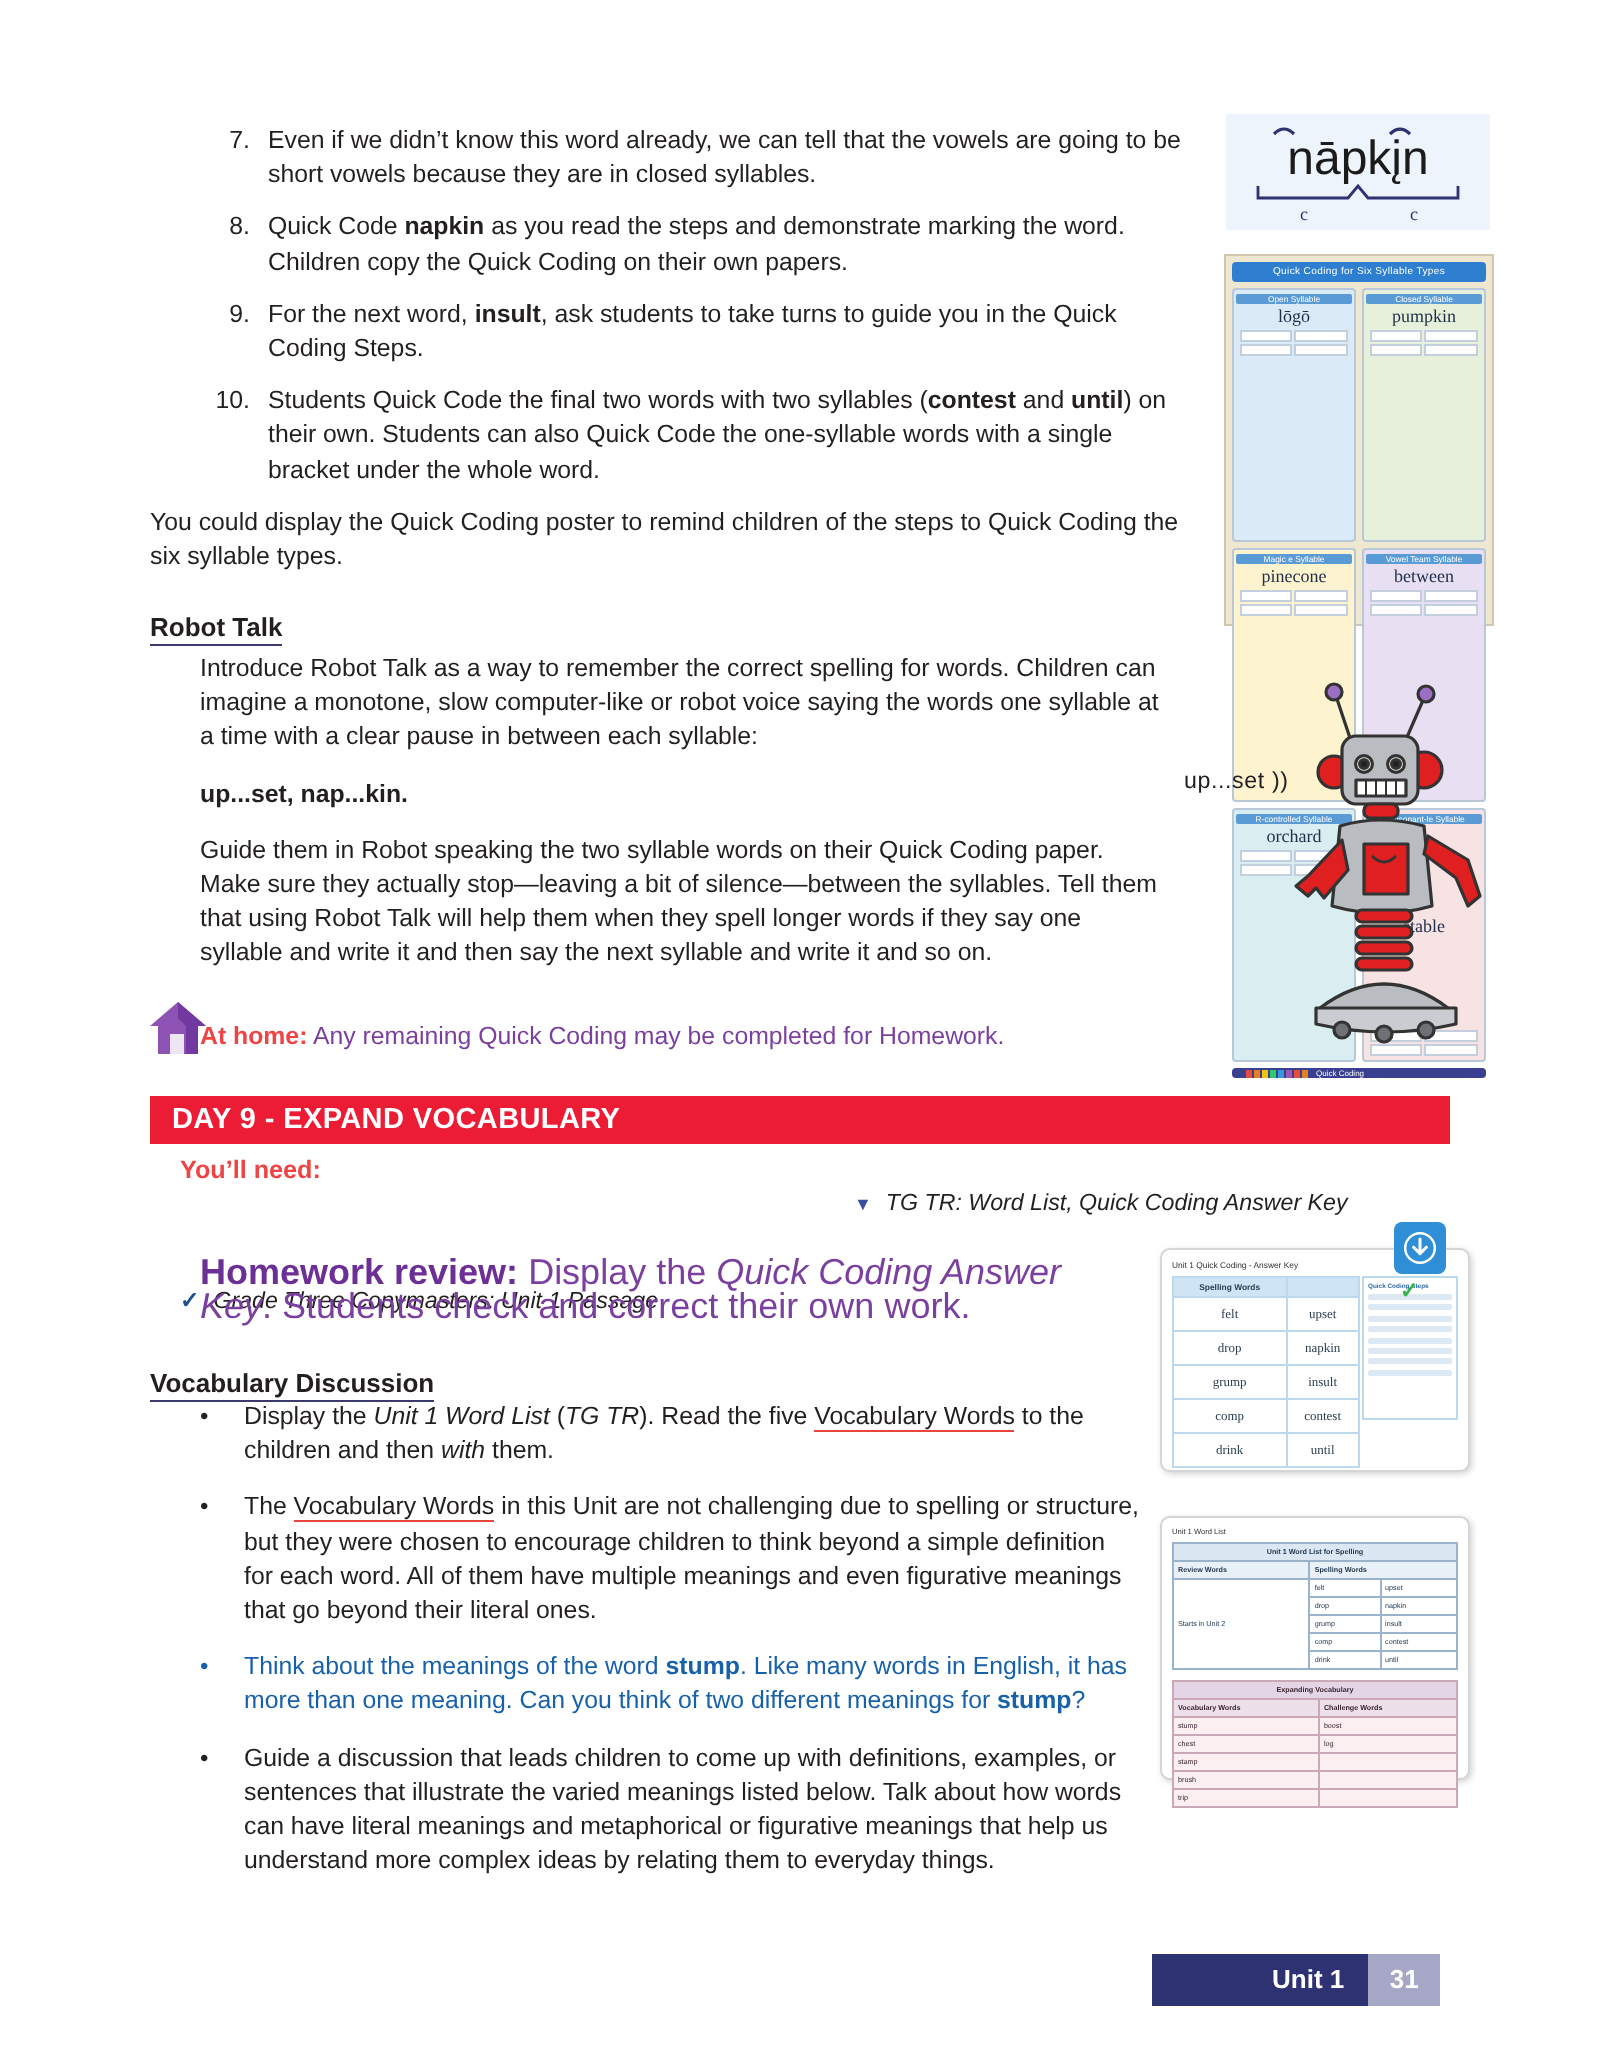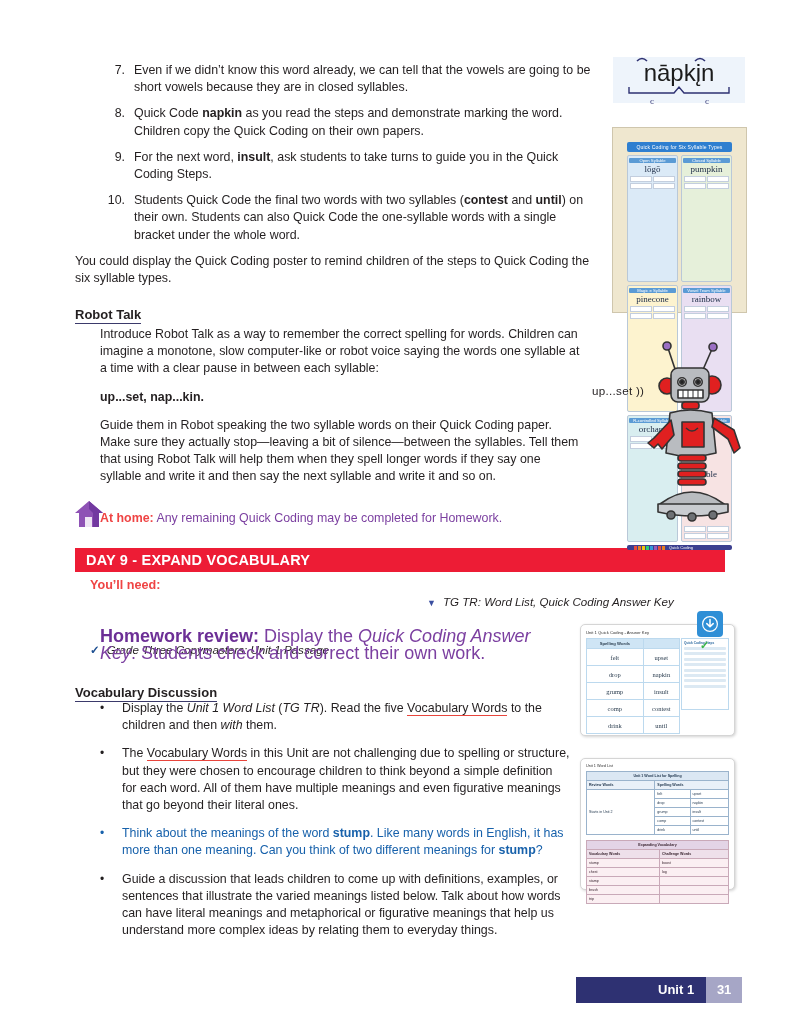--- a/index.html
+++ b/index.html
@@ -62,33 +62,33 @@
   .bullets{position:absolute;left:100px;top:700px;width:470px;}
   .brow{display:flex;margin-bottom:11px;}
   .brow .bul{flex:0 0 22px;font-size:12px;line-height:17.2px;color:#231f20;}
   .brow .btxt{flex:1;font-size:12.4px;line-height:17.2px;color:#231f20;}
   .brow.blue .bul,.brow.blue .btxt{color:#1761ab;}
   .u-red{border-bottom:1.3px solid #e8453c;}
 
   
   .footer{position:absolute;left:576px;top:977px;height:26px;display:flex;}
   .footer .unit{background:#2e3172;color:#fff;font-weight:bold;font-size:13px;
-     line-height:26px;padding:0 12px 0 82px;text-align:right;}
+     line-height:26px;padding:0 12px 0 60px;text-align:right;}
   .footer .pg{background:#a6a6c6;color:#ffffff;font-weight:bold;font-size:13px;
      line-height:26px;width:36px;text-align:center;}
 
   
   
-  .napkin{position:absolute;left:613px;top:57px;width:132px;height:46px;
+  .napkin{position:absolute;left:613px;top:57px;width:132px;height:58px;
      background:#eef4fb;display:flex;align-items:center;justify-content:center;}
 
   
   .poster{position:absolute;left:612px;top:127px;width:135px;height:186px;
      background:#efe7cf;border:1px solid #cfc6ad;box-sizing:border-box;
-     padding:14px;display:flex;flex-direction:column;}
+     padding:3px;display:flex;flex-direction:column;}
   .poster-title{background:#2f7fd0;color:#fff;font-size:5px;text-align:center;
      border-radius:2px;padding:2px 0;margin-bottom:3px;letter-spacing:.2px;}
   .poster-grid{flex:1;display:grid;grid-template-columns:1fr 1fr;
      grid-template-rows:1fr 1fr 1fr;gap:3px;}
   .pcell{border:1px solid #b9c8d8;border-radius:2px;padding:2px 1px;
      display:flex;flex-direction:column;align-items:center;}
   .pcell .ph{font-size:4.2px;color:#fff;background:#5b9bd5;width:100%;
      text-align:center;border-radius:1px;margin-bottom:1px;}
   .pcell .pw{font-size:9px;color:#21304a;font-family:"Liberation Serif",serif;}
   .pcell .pmini{display:grid;grid-template-columns:1fr 1fr;gap:1px;width:94%;
@@ -276,21 +276,21 @@
           <div class="pw">pinecone</div>
           <div class="pmini">
             <i></i>
             <i></i>
             <i></i>
             <i></i>
           </div>
         </div>
         <div class="pcell pc4">
           <div class="ph">Vowel Team Syllable</div>
-          <div class="pw">rainbow</div>
+          <div class="pw">between</div>
           <div class="pmini">
             <i></i>
             <i></i>
             <i></i>
             <i></i>
           </div>
         </div>
         <div class="pcell pc5">
           <div class="ph">R-controlled Syllable</div>
           <div class="pw">orchard</div>

